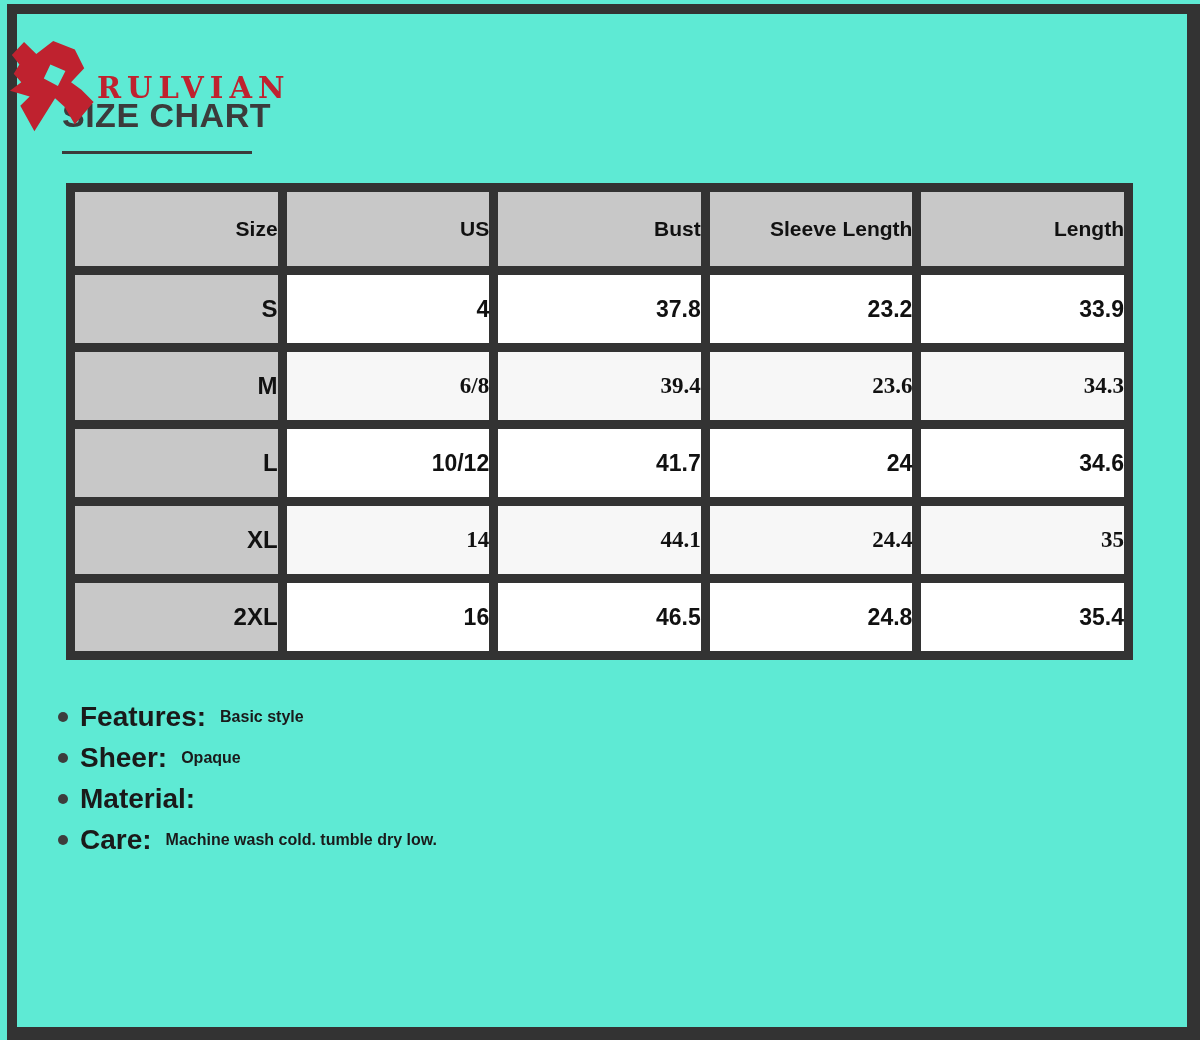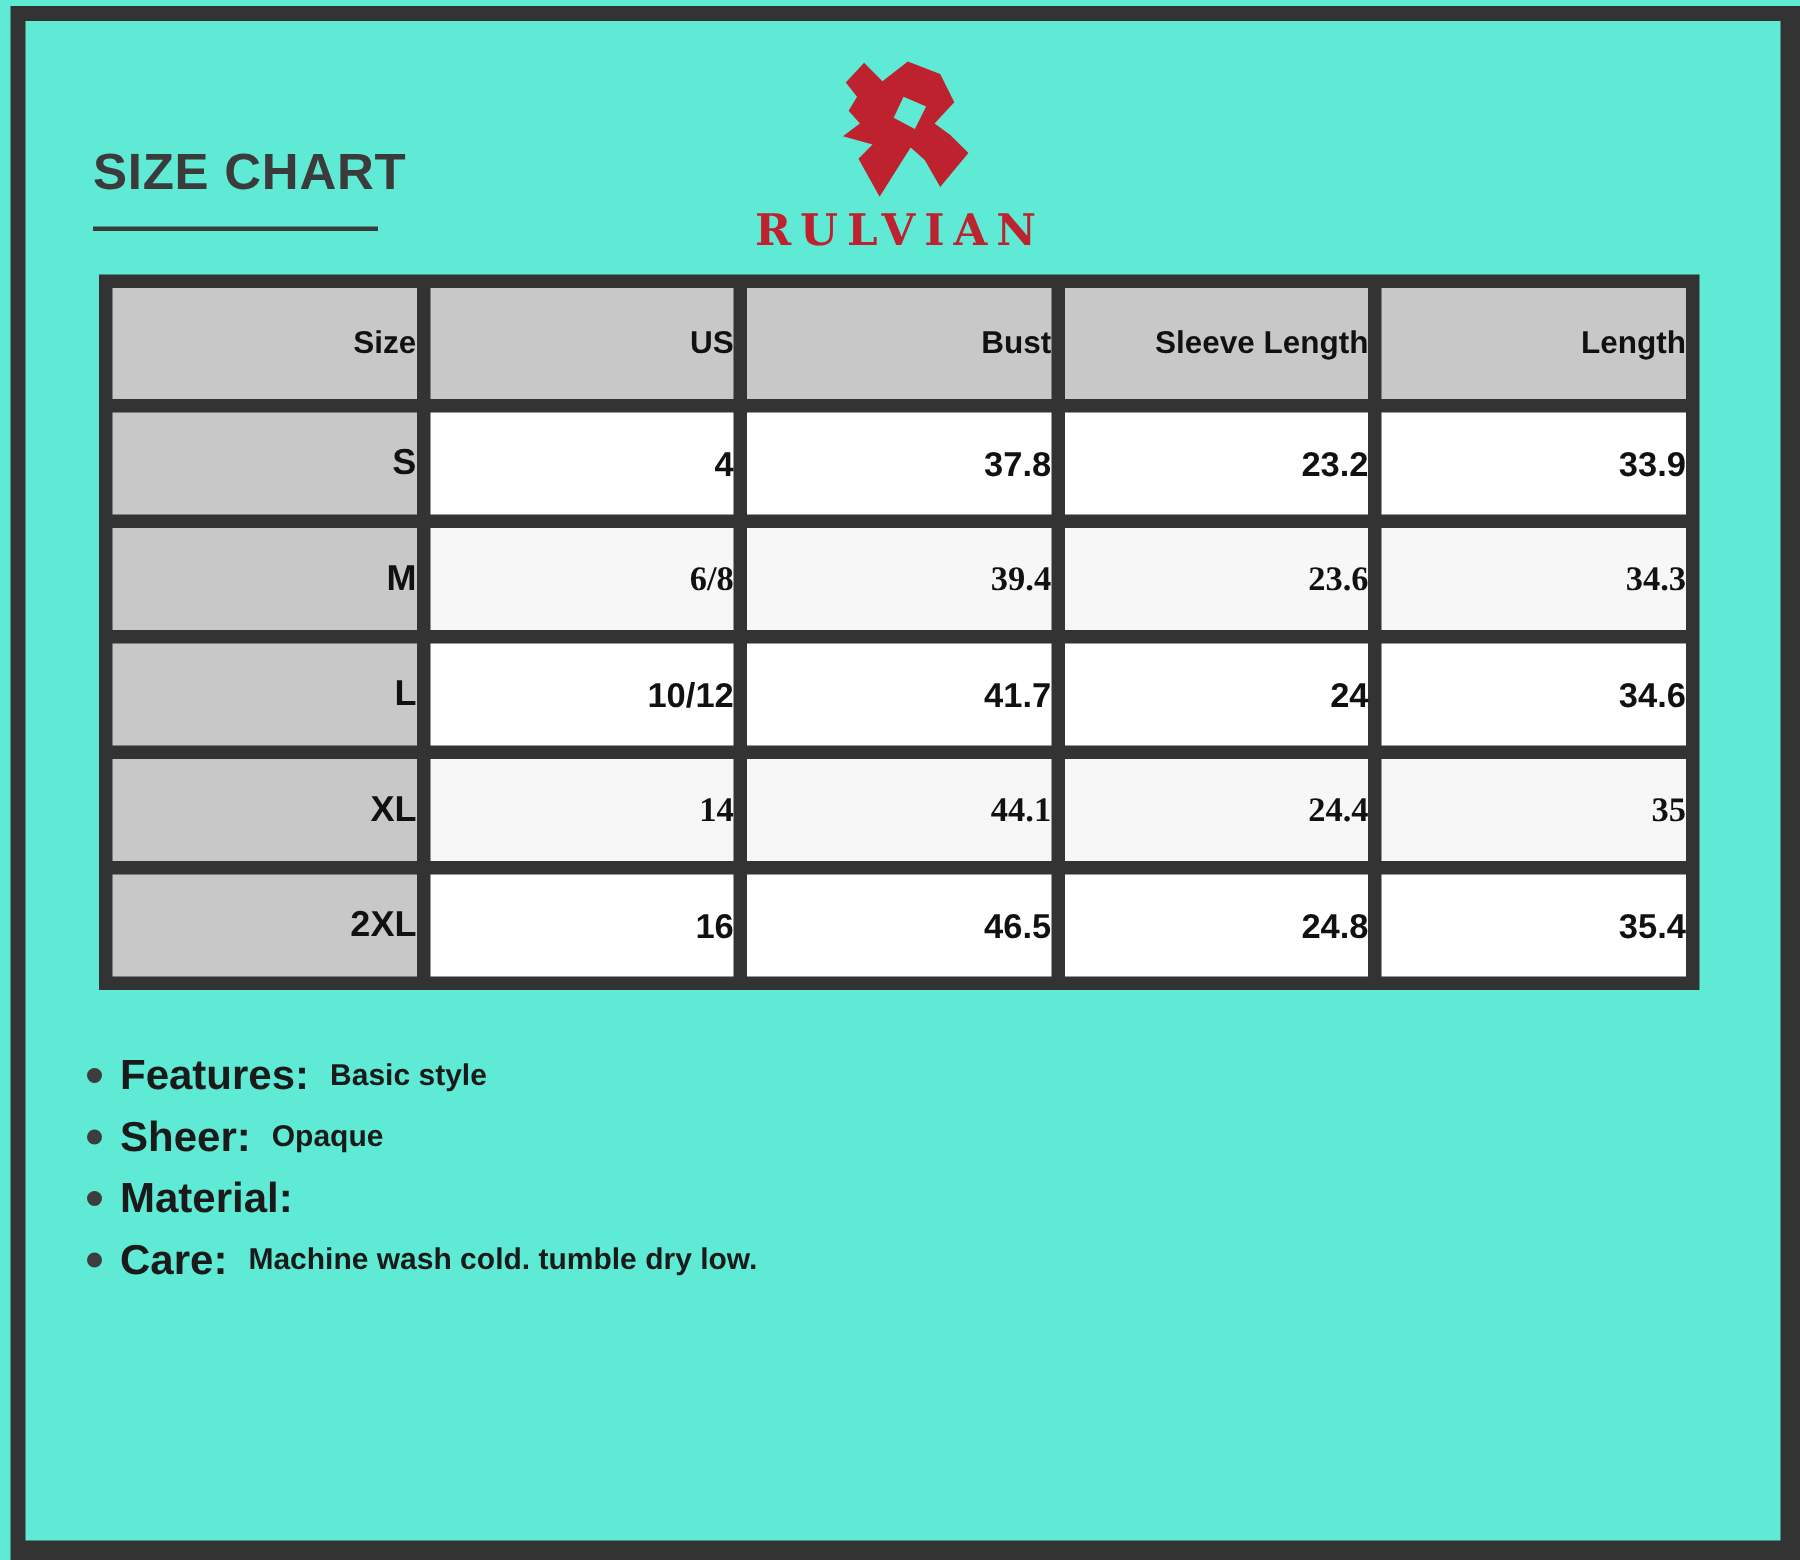--- a/index.html
+++ b/index.html
@@ -10,42 +10,42 @@
   .frame{position:absolute;top:4px;left:7px;right:0;bottom:0;
          border:10px solid #333;border-right-width:13px;border-bottom-width:13px;
          pointer-events:none;}
 
   
   .title{position:absolute;left:62px;top:96px;font-size:34px;font-weight:bold;
          color:#3b3b3b;letter-spacing:.5px;white-space:nowrap;}
   .title-underline{position:absolute;left:62px;top:151px;width:190px;height:3px;background:#3b3b3b;}
 
   
-  .logo{position:absolute;left:0;right:0;top:40px;display:flex;flex-direction:column;align-items:center;}
+  .logo{position:absolute;left:0;right:0;top:40px;display:flex;align-items:center;}
   .logo svg{display:block;}
   .wordmark{font-family:"DejaVu Serif","Liberation Serif",serif;font-weight:bold;
             font-size:29px;letter-spacing:6px;color:#bf222f;margin-top:2px;white-space:nowrap;}
 
   
   .sizetable{position:absolute;left:66px;top:183px;width:1067px;
              border-collapse:separate;border-spacing:9px;background:#333;}
   .sizetable th,.sizetable td{width:20%;text-align:right;vertical-align:middle;padding:0;}
   .sizetable th{height:74px;background:#c8c8c8;font-size:21px;font-weight:bold;color:#111;}
   .sizetable td{height:68px;font-size:23px;font-weight:bold;color:#111;}
   .sizetable td.size-col{background:#c8c8c8;font-size:24px;}
   .sizetable tr.row-even td:not(.size-col){background:#ffffff;}
   .sizetable tr.row-odd  td:not(.size-col){background:#f7f7f7;font-family:Liberation Serif, serif;}
 
   
   .details{position:absolute;left:58px;top:701px;list-style:none;margin:0;padding:0;}
   .details li{display:flex;align-items:center;margin-bottom:9px;}
   .bullet{align-self:center;width:10px;height:10px;border-radius:50%;background:#3d3d3d;
           margin-right:12px;flex:0 0 auto;}
   .detail-label{font-size:28px;font-weight:bold;color:#1a1a1a;margin-right:14px;white-space:nowrap;}
-  .detail-value{font-size:20px;font-weight:bold;color:#1a1a1a;white-space:nowrap;}
+  .detail-value{font-size:16px;font-weight:bold;color:#1a1a1a;white-space:nowrap;}
 </style>
 </head>
 <body>
 
 <div class="canvas">
 
   <div class="frame"></div>
 
   <div class="title">SIZE CHART</div>
   <div class="title-underline"></div>

